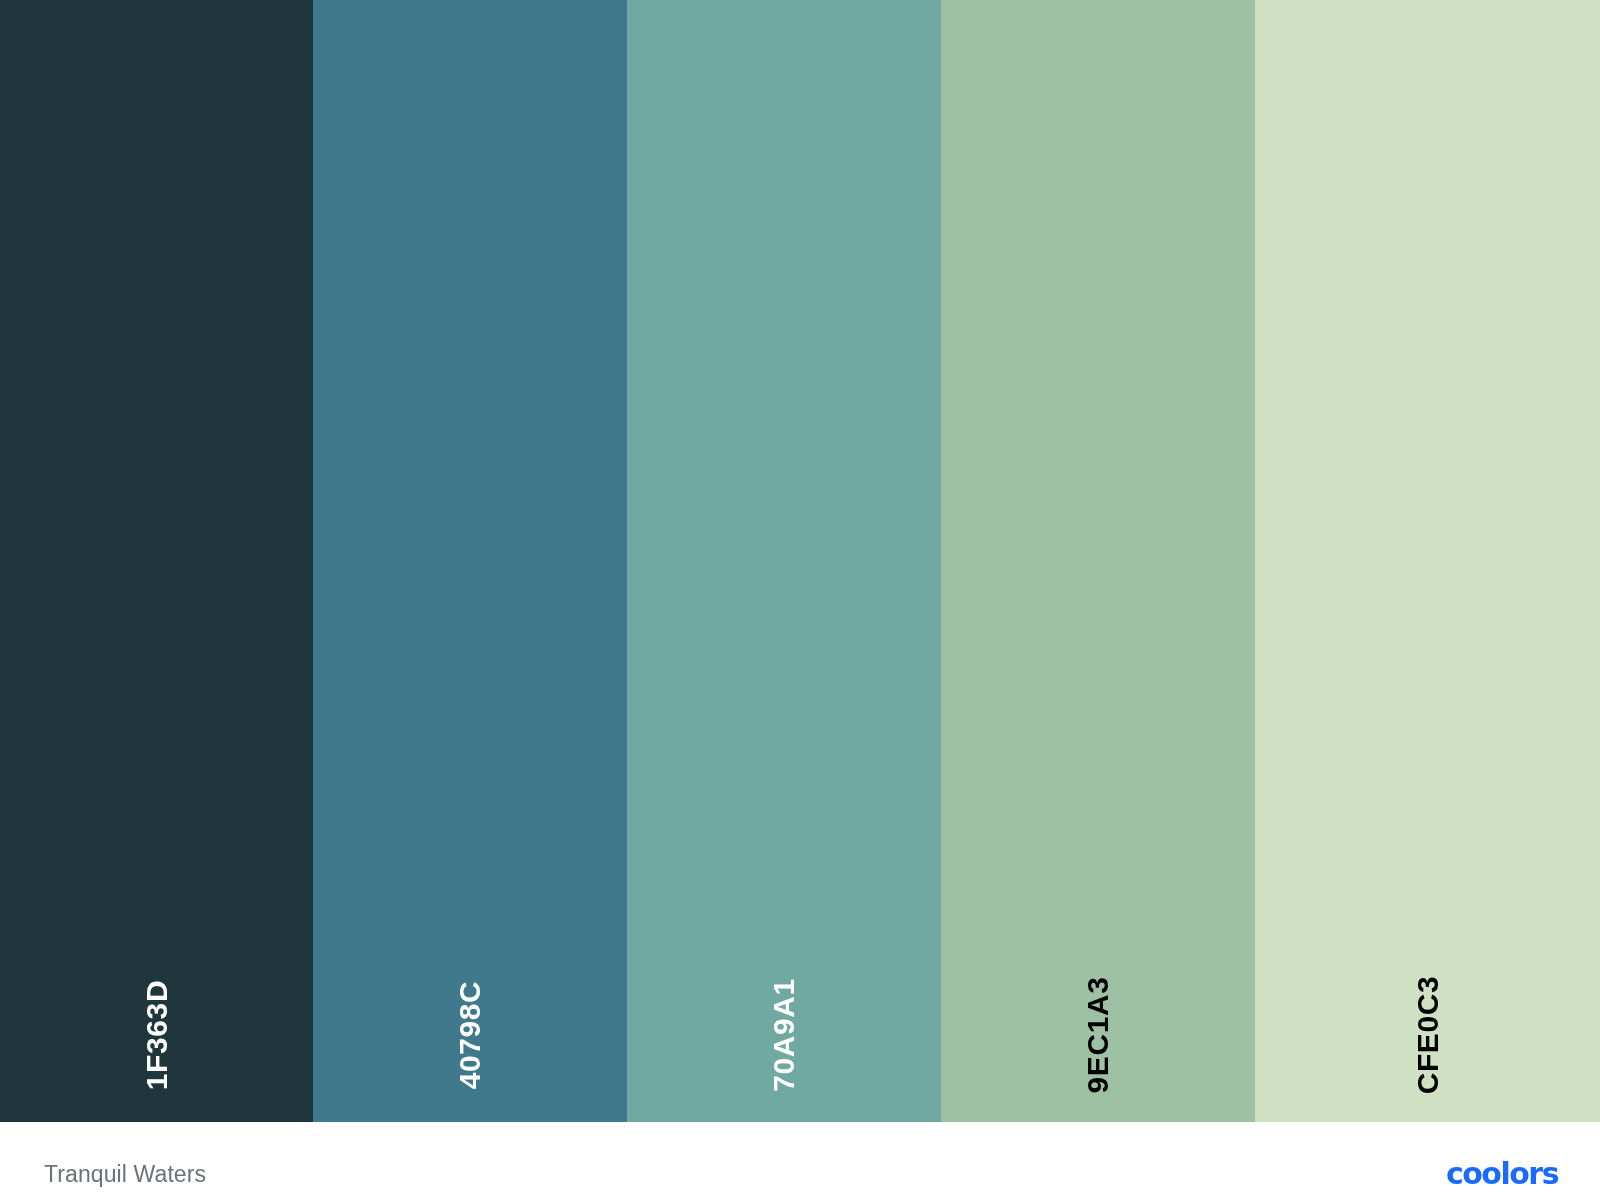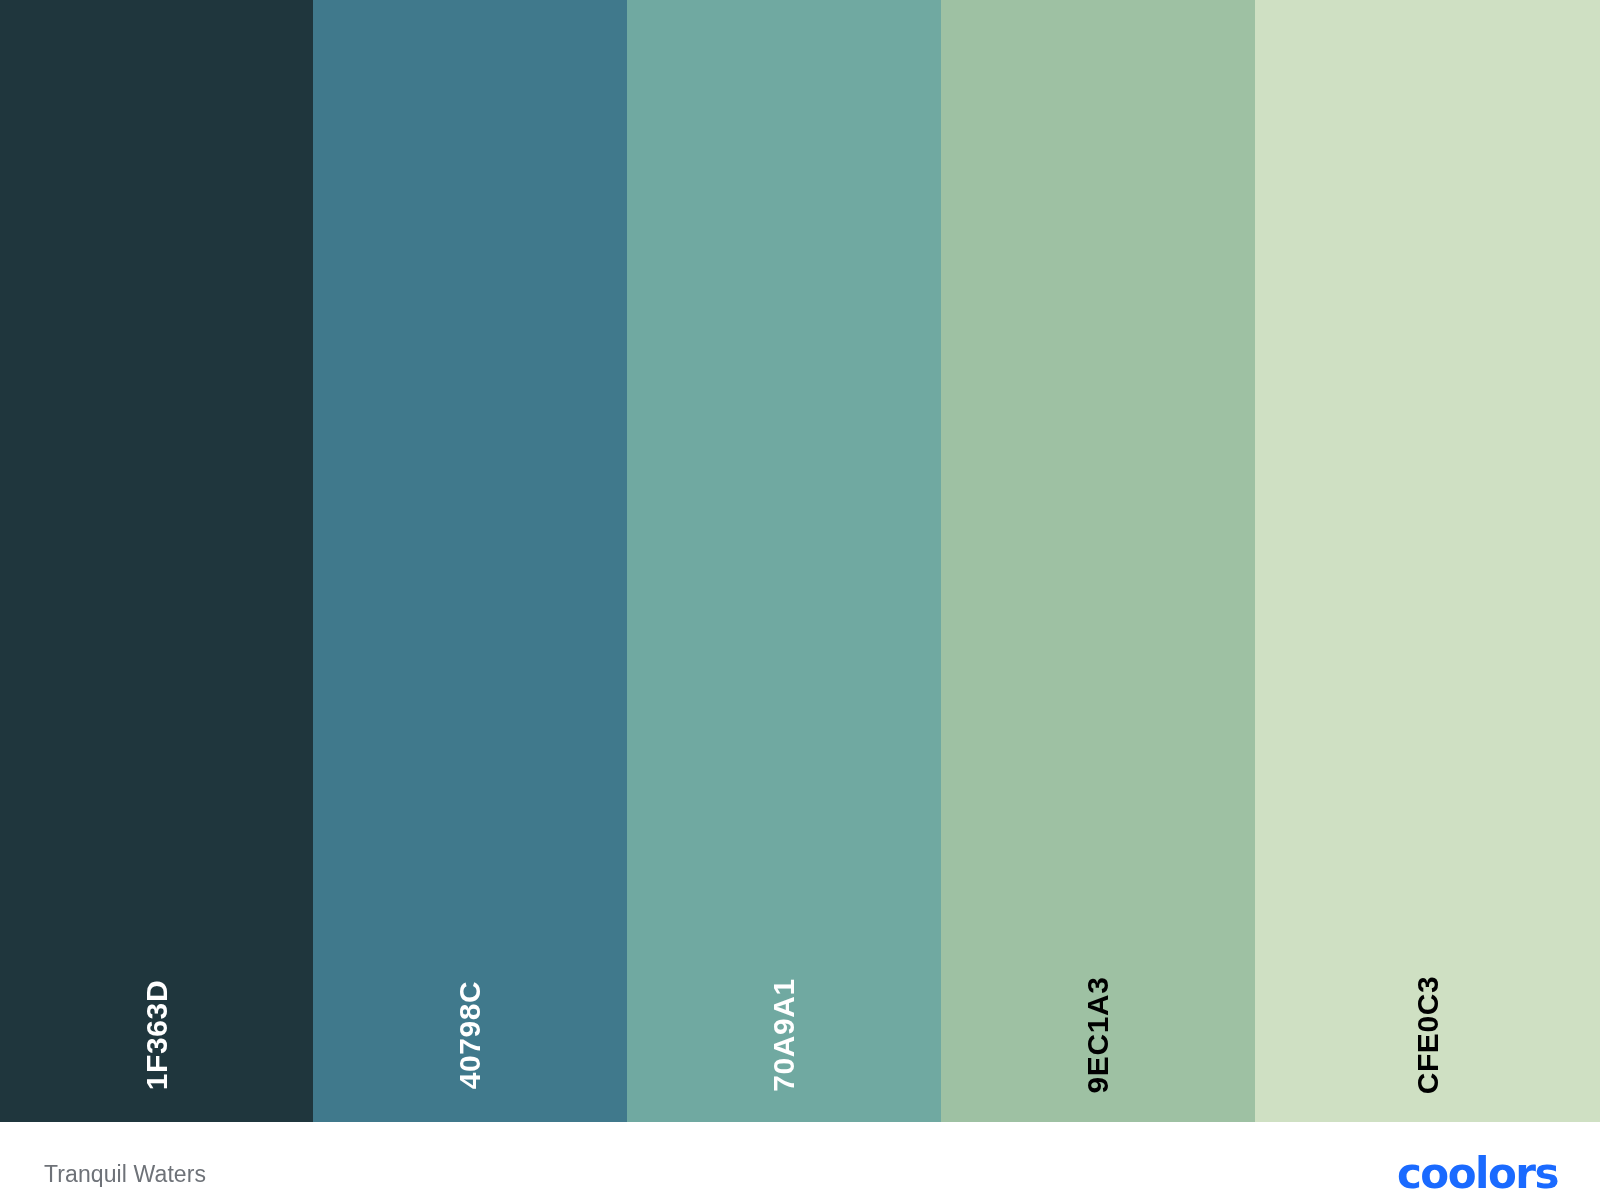--- a/index.html
+++ b/index.html
@@ -80,21 +80,21 @@
   }
 
   #brand-logo {
     display: flex;
     align-items: center;
     line-height: 1;
   }
 
   #brand-wordmark {
     font-family: "DejaVu Sans", sans-serif;
-    font-size: 42px;
+    font-size: 30px;
     font-weight: bold;
     color: #1a6aff;
     letter-spacing: -1.5px;
     line-height: 1;
     text-transform: lowercase;
   }
 </style>
 </head>
 <body>
 

